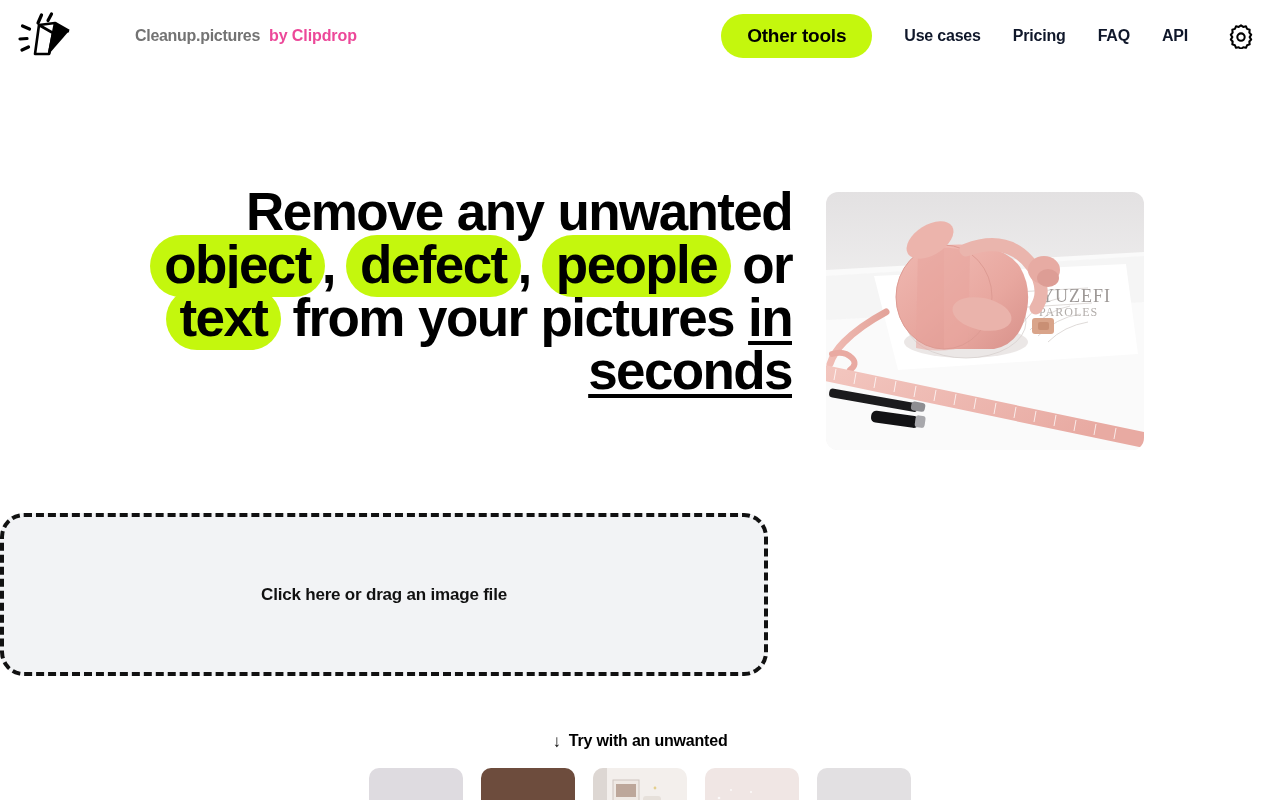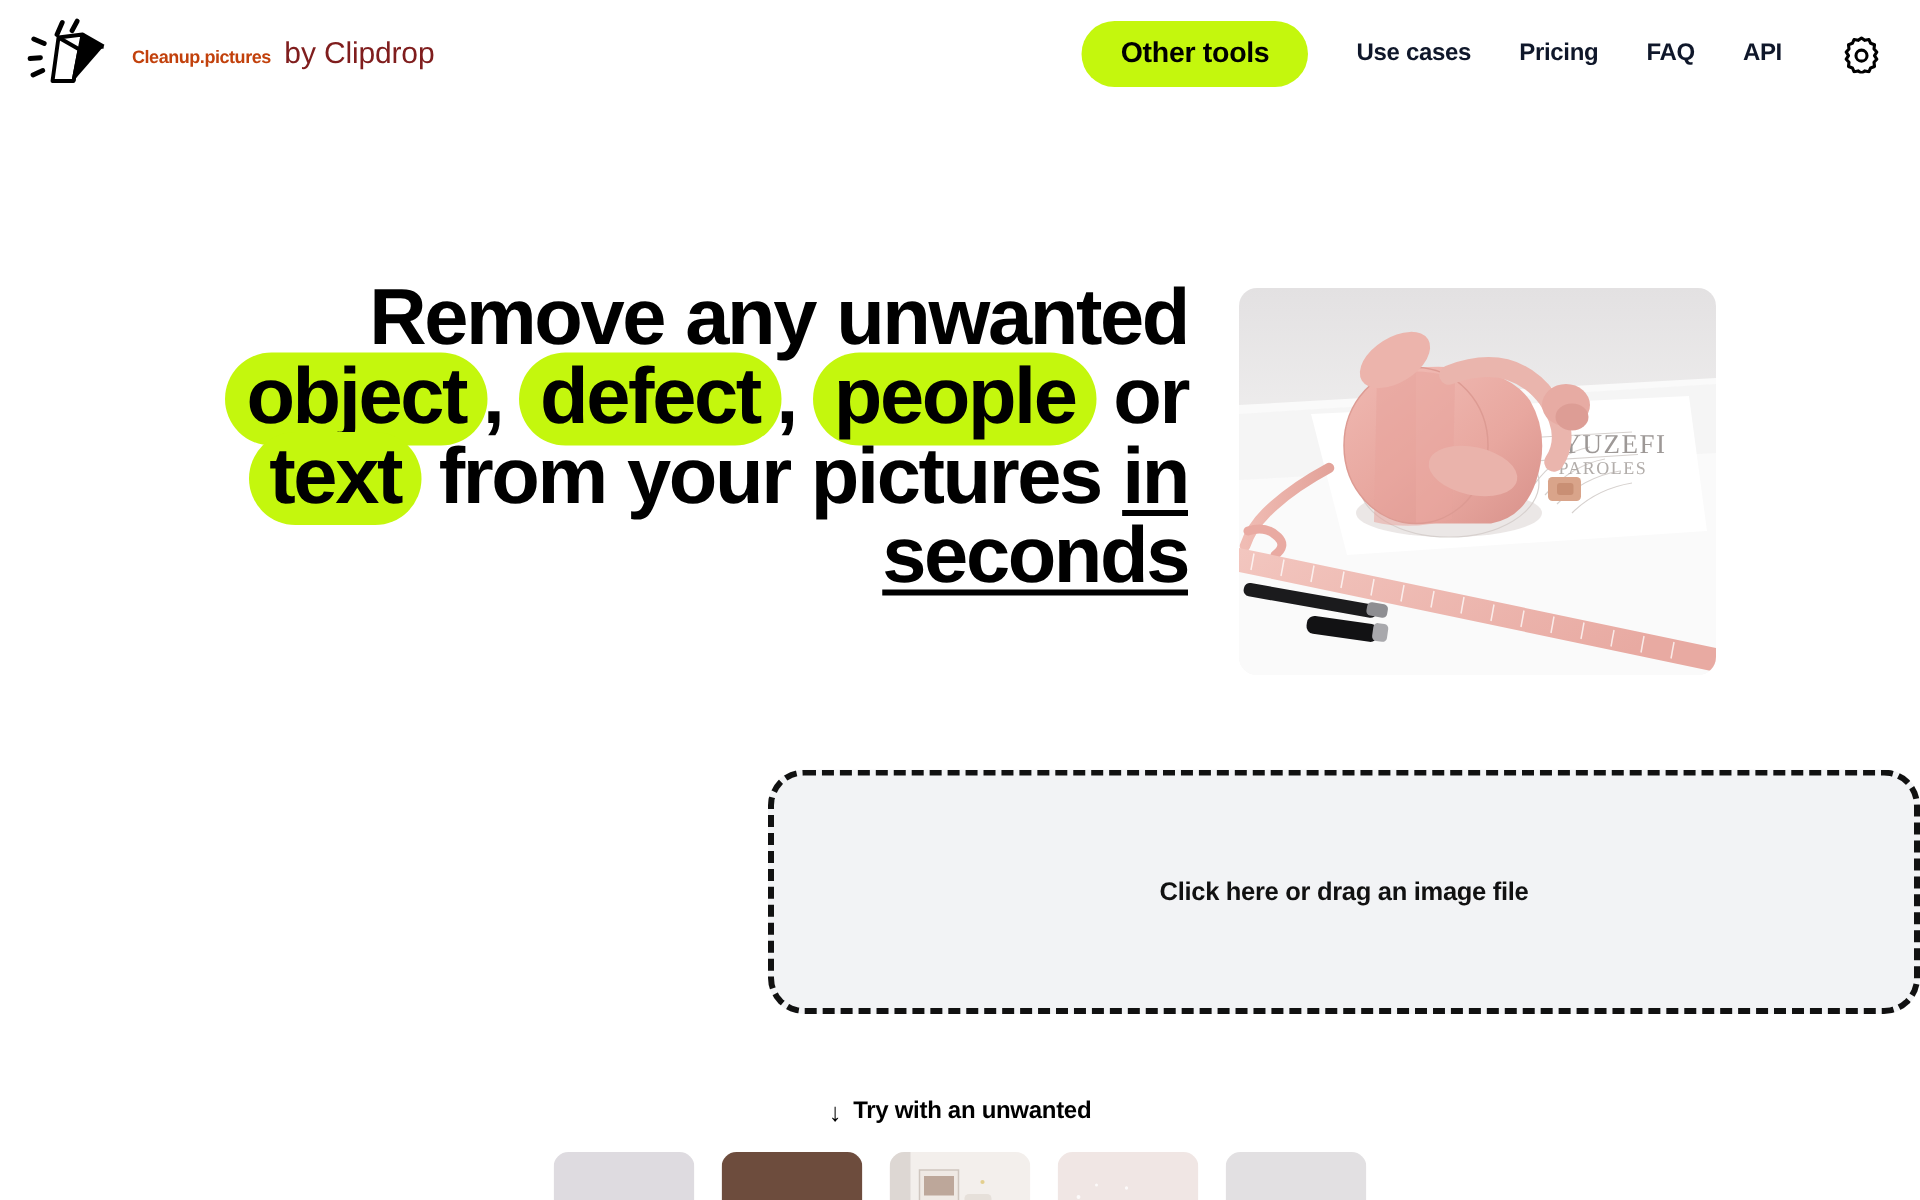--- a/index.html
+++ b/index.html
@@ -37,30 +37,31 @@
     flex: none;
   }
 
   .brand-text {
     display: flex;
     align-items: baseline;
     gap: 9px;
   }
 
   .brand-name {
-    font-size: 12px;
-    font-weight: bold;
-    color: #c2410c;
+    font-size: 16px;
+    font-weight: bold;
+    color: #737373;
     letter-spacing: -0.3px;
+    margin-left: 47px;
   }
 
   .brand-by {
-    font-size: 20px;
-    font-weight: normal;
-    color: #7f1d1d;
+    font-size: 16px;
+    font-weight: bold;
+    color: #ec4899;
     letter-spacing: -0.1px;
   }
 
   .nav {
     margin-left: auto;
     display: flex;
     align-items: center;
     gap: 0px;
   }
 
@@ -146,21 +147,21 @@
     overflow: hidden;
     position: relative;
   }
 
   .hero-photo { width: 100%; height: 100%; display: block; }
 
   
   .dropzone-wrap {
     margin-top: 63px;
     display: flex;
-    justify-content: flex-end;
+    justify-content: flex-start;
   }
 
   .dropzone {
     width: 768px;
     height: 163px;
     background: #f2f3f5;
     border: 4px dashed #111111;
     border-radius: 24px;
     display: flex;
     align-items: center;

